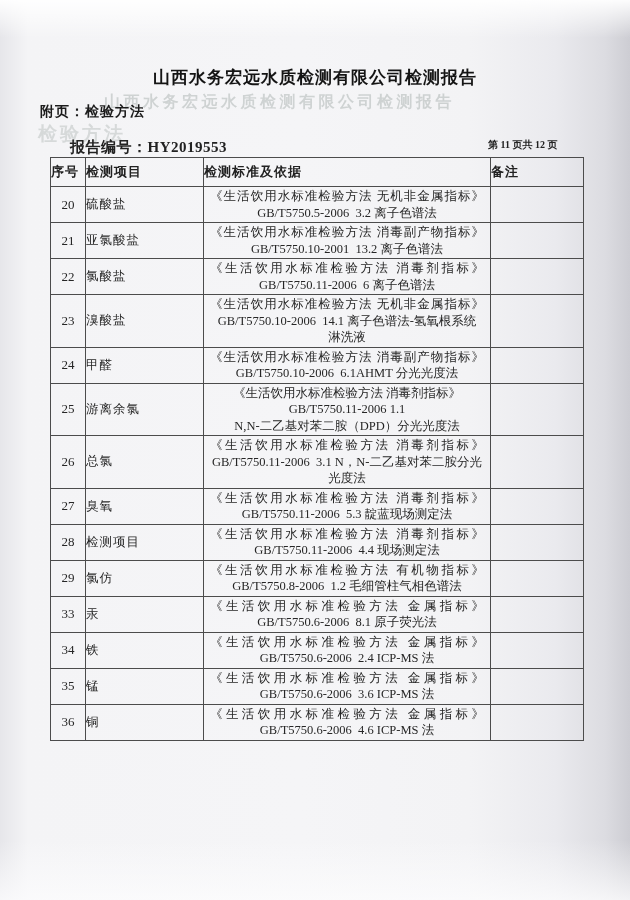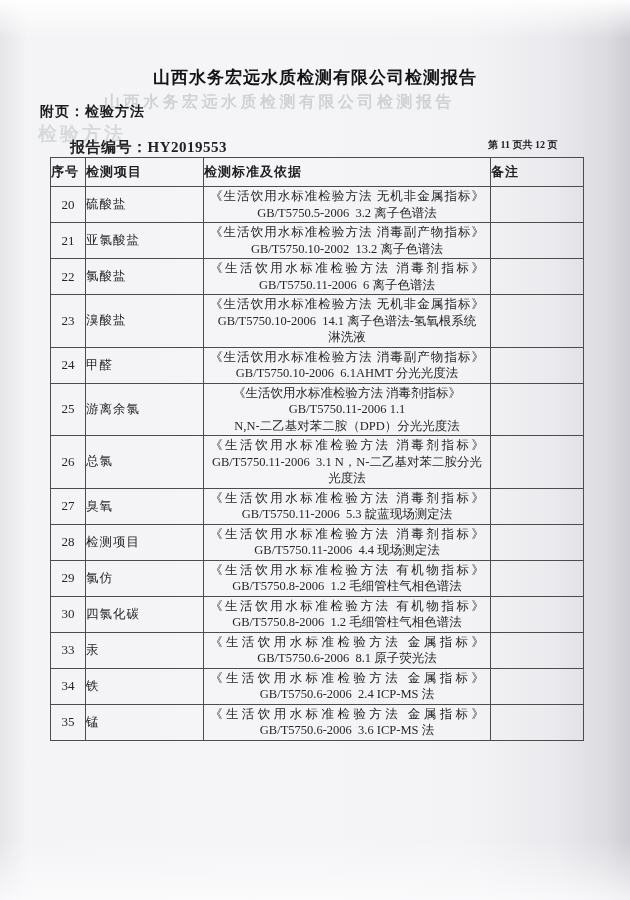--- a/index.html
+++ b/index.html
@@ -99,21 +99,21 @@
           <div class="l1">《生活饮用水标准检验方法 无机非金属指标》</div>
           <div class="l2">GB/T5750.5-2006  3.2 离子色谱法</div>
         </td>
         <td class="c-rem"></td>
       </tr>
       <tr class="h2">
         <td class="c-no">21</td>
         <td class="c-item">亚氯酸盐</td>
         <td class="c-std">
           <div class="l1">《生活饮用水标准检验方法 消毒副产物指标》</div>
-          <div class="l2">GB/T5750.10-2002  13.2 离子色谱法</div>
+          <div class="l2">GB/T5750.10-2001  13.2 离子色谱法</div>
         </td>
         <td class="c-rem"></td>
       </tr>
       <tr class="h2">
         <td class="c-no">22</td>
         <td class="c-item">氯酸盐</td>
         <td class="c-std">
           <div class="l1">《生活饮用水标准检验方法 消毒剂指标》</div>
           <div class="l2">GB/T5750.11-2006  6 离子色谱法</div>
         </td>
@@ -179,29 +179,20 @@
       <tr class="h2">
         <td class="c-no">29</td>
         <td class="c-item">氯仿</td>
         <td class="c-std">
           <div class="l1">《生活饮用水标准检验方法 有机物指标》</div>
           <div class="l2">GB/T5750.8-2006  1.2 毛细管柱气相色谱法</div>
         </td>
         <td class="c-rem"></td>
       </tr>
       <tr class="h2">
-        <td class="c-no">30</td>
-        <td class="c-item">四氯化碳</td>
-        <td class="c-std">
-          <div class="l1">《生活饮用水标准检验方法 有机物指标》</div>
-          <div class="l2">GB/T5750.8-2006  1.2 毛细管柱气相色谱法</div>
-        </td>
-        <td class="c-rem"></td>
-      </tr>
-      <tr class="h2">
         <td class="c-no">33</td>
         <td class="c-item">汞</td>
         <td class="c-std">
           <div class="l1">《生活饮用水标准检验方法 金属指标》</div>
           <div class="l2">GB/T5750.6-2006  8.1 原子荧光法</div>
         </td>
         <td class="c-rem"></td>
       </tr>
       <tr class="h2">
         <td class="c-no">34</td>
@@ -211,18 +202,27 @@
           <div class="l2">GB/T5750.6-2006  2.4 ICP-MS 法</div>
         </td>
         <td class="c-rem"></td>
       </tr>
       <tr class="h2">
         <td class="c-no">35</td>
         <td class="c-item">锰</td>
         <td class="c-std">
           <div class="l1">《生活饮用水标准检验方法 金属指标》</div>
           <div class="l2">GB/T5750.6-2006  3.6 ICP-MS 法</div>
+        </td>
+        <td class="c-rem"></td>
+      </tr>
+      <tr class="h2">
+        <td class="c-no">36</td>
+        <td class="c-item">铜</td>
+        <td class="c-std">
+          <div class="l1">《生活饮用水标准检验方法 金属指标》</div>
+          <div class="l2">GB/T5750.6-2006  4.6 ICP-MS 法</div>
         </td>
         <td class="c-rem"></td>
       </tr>
     </tbody>
   </table>
 </div>
 
 </body></html>

